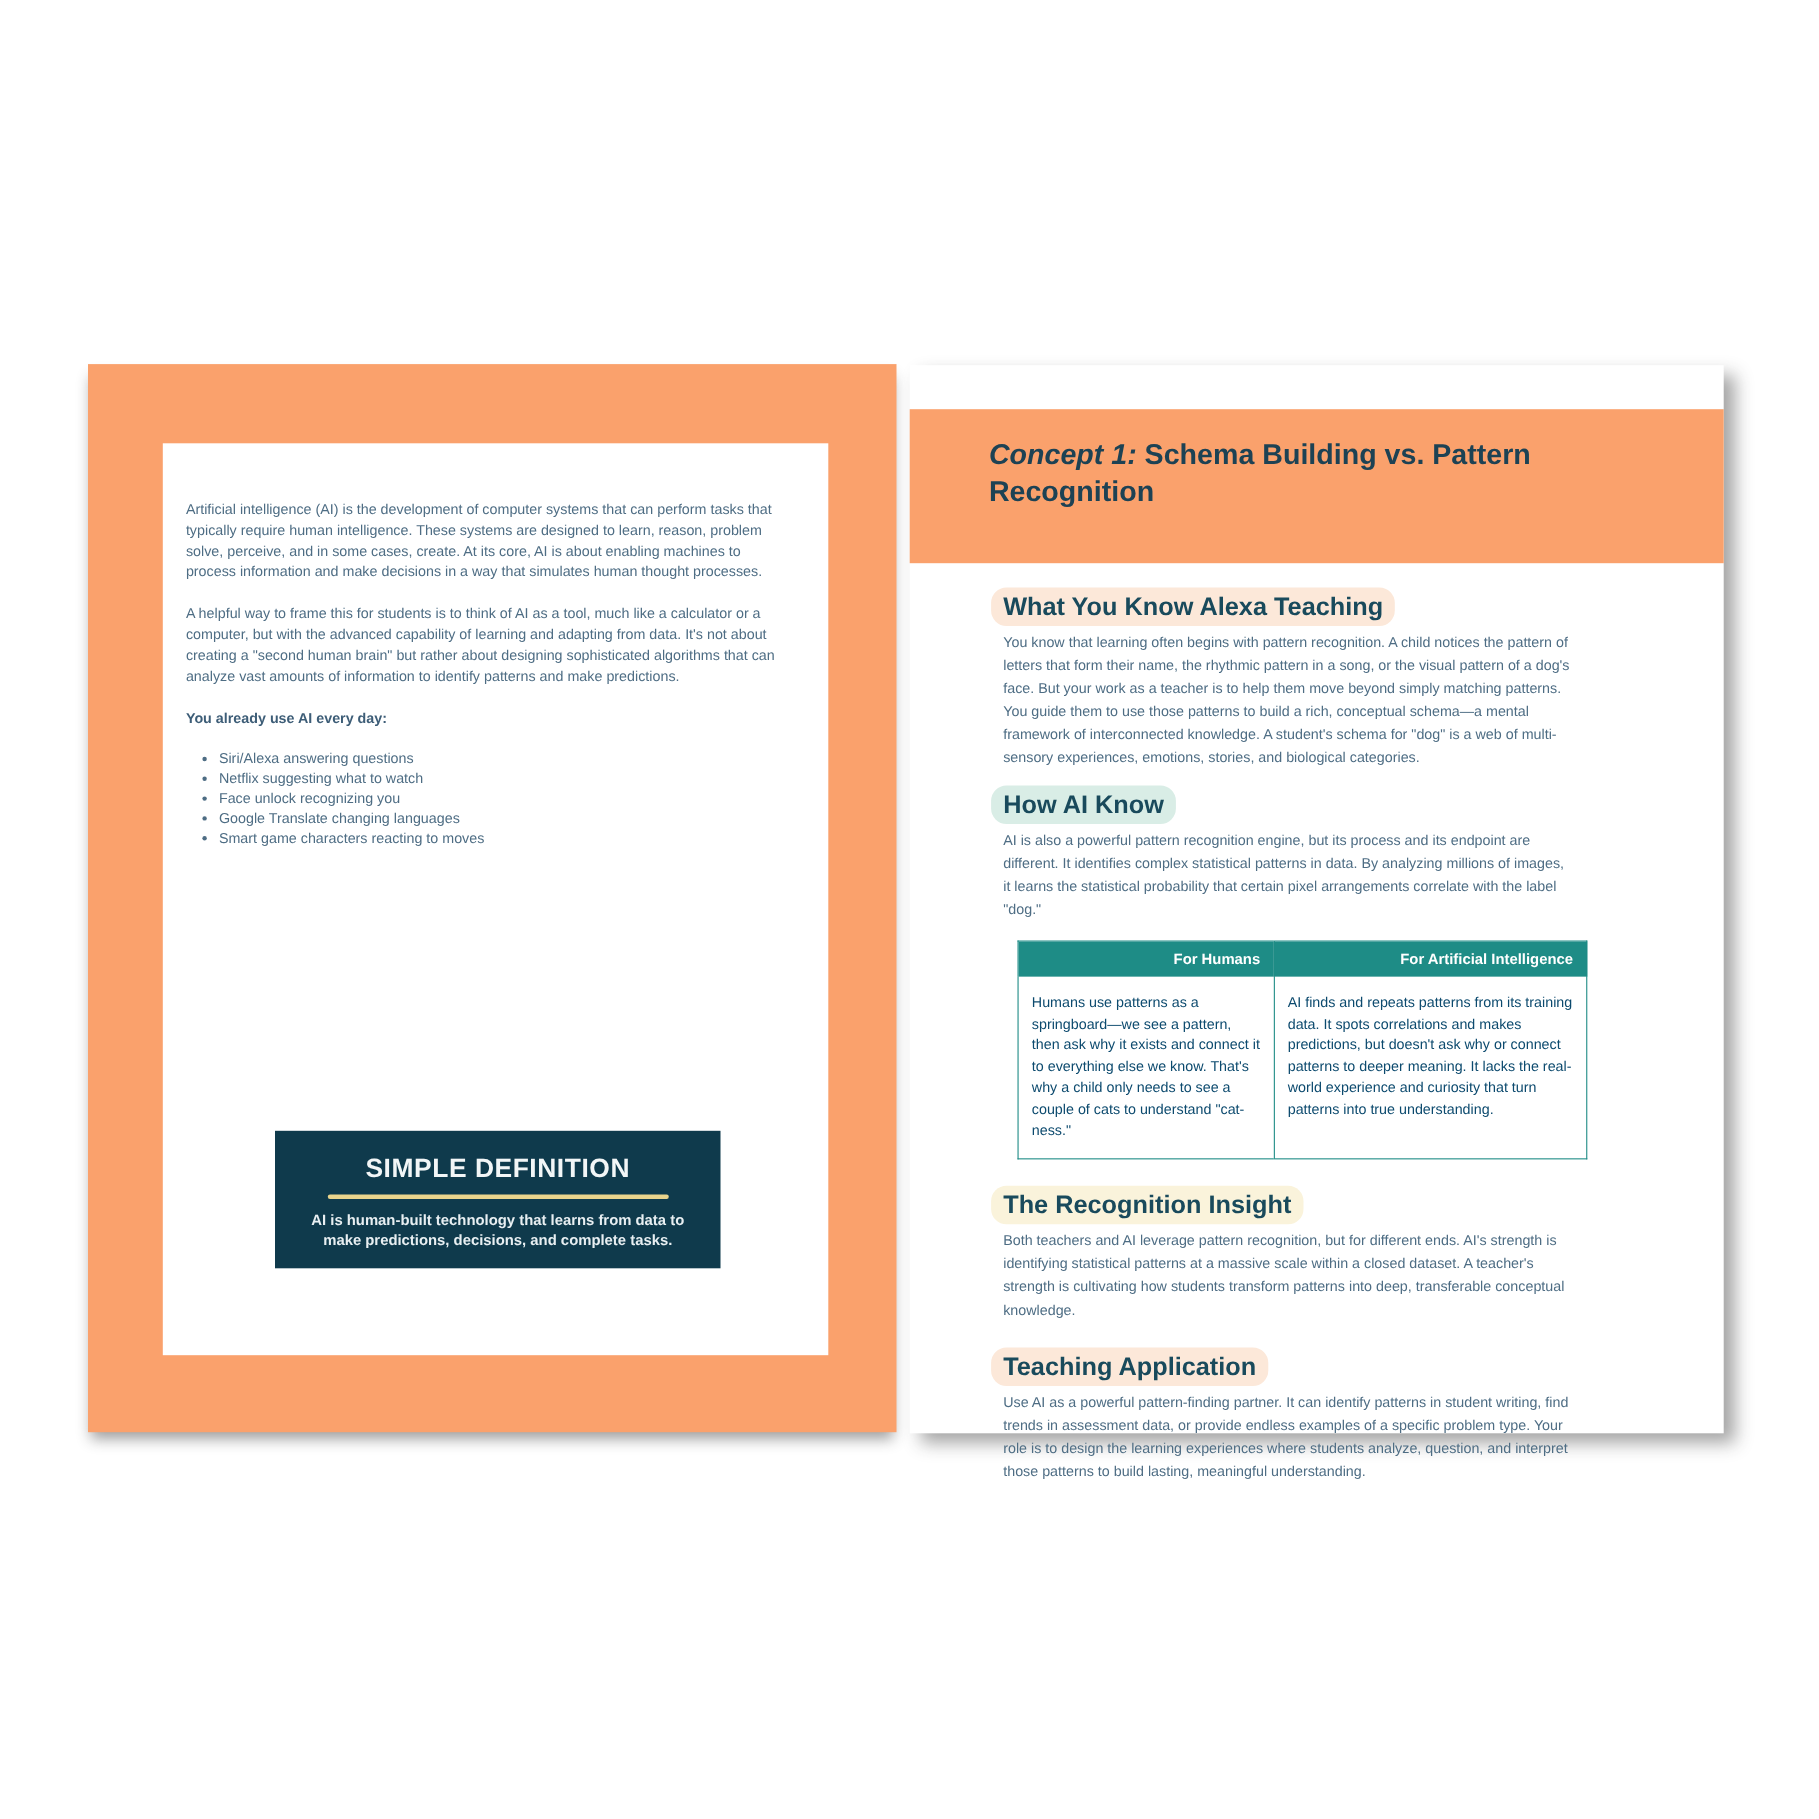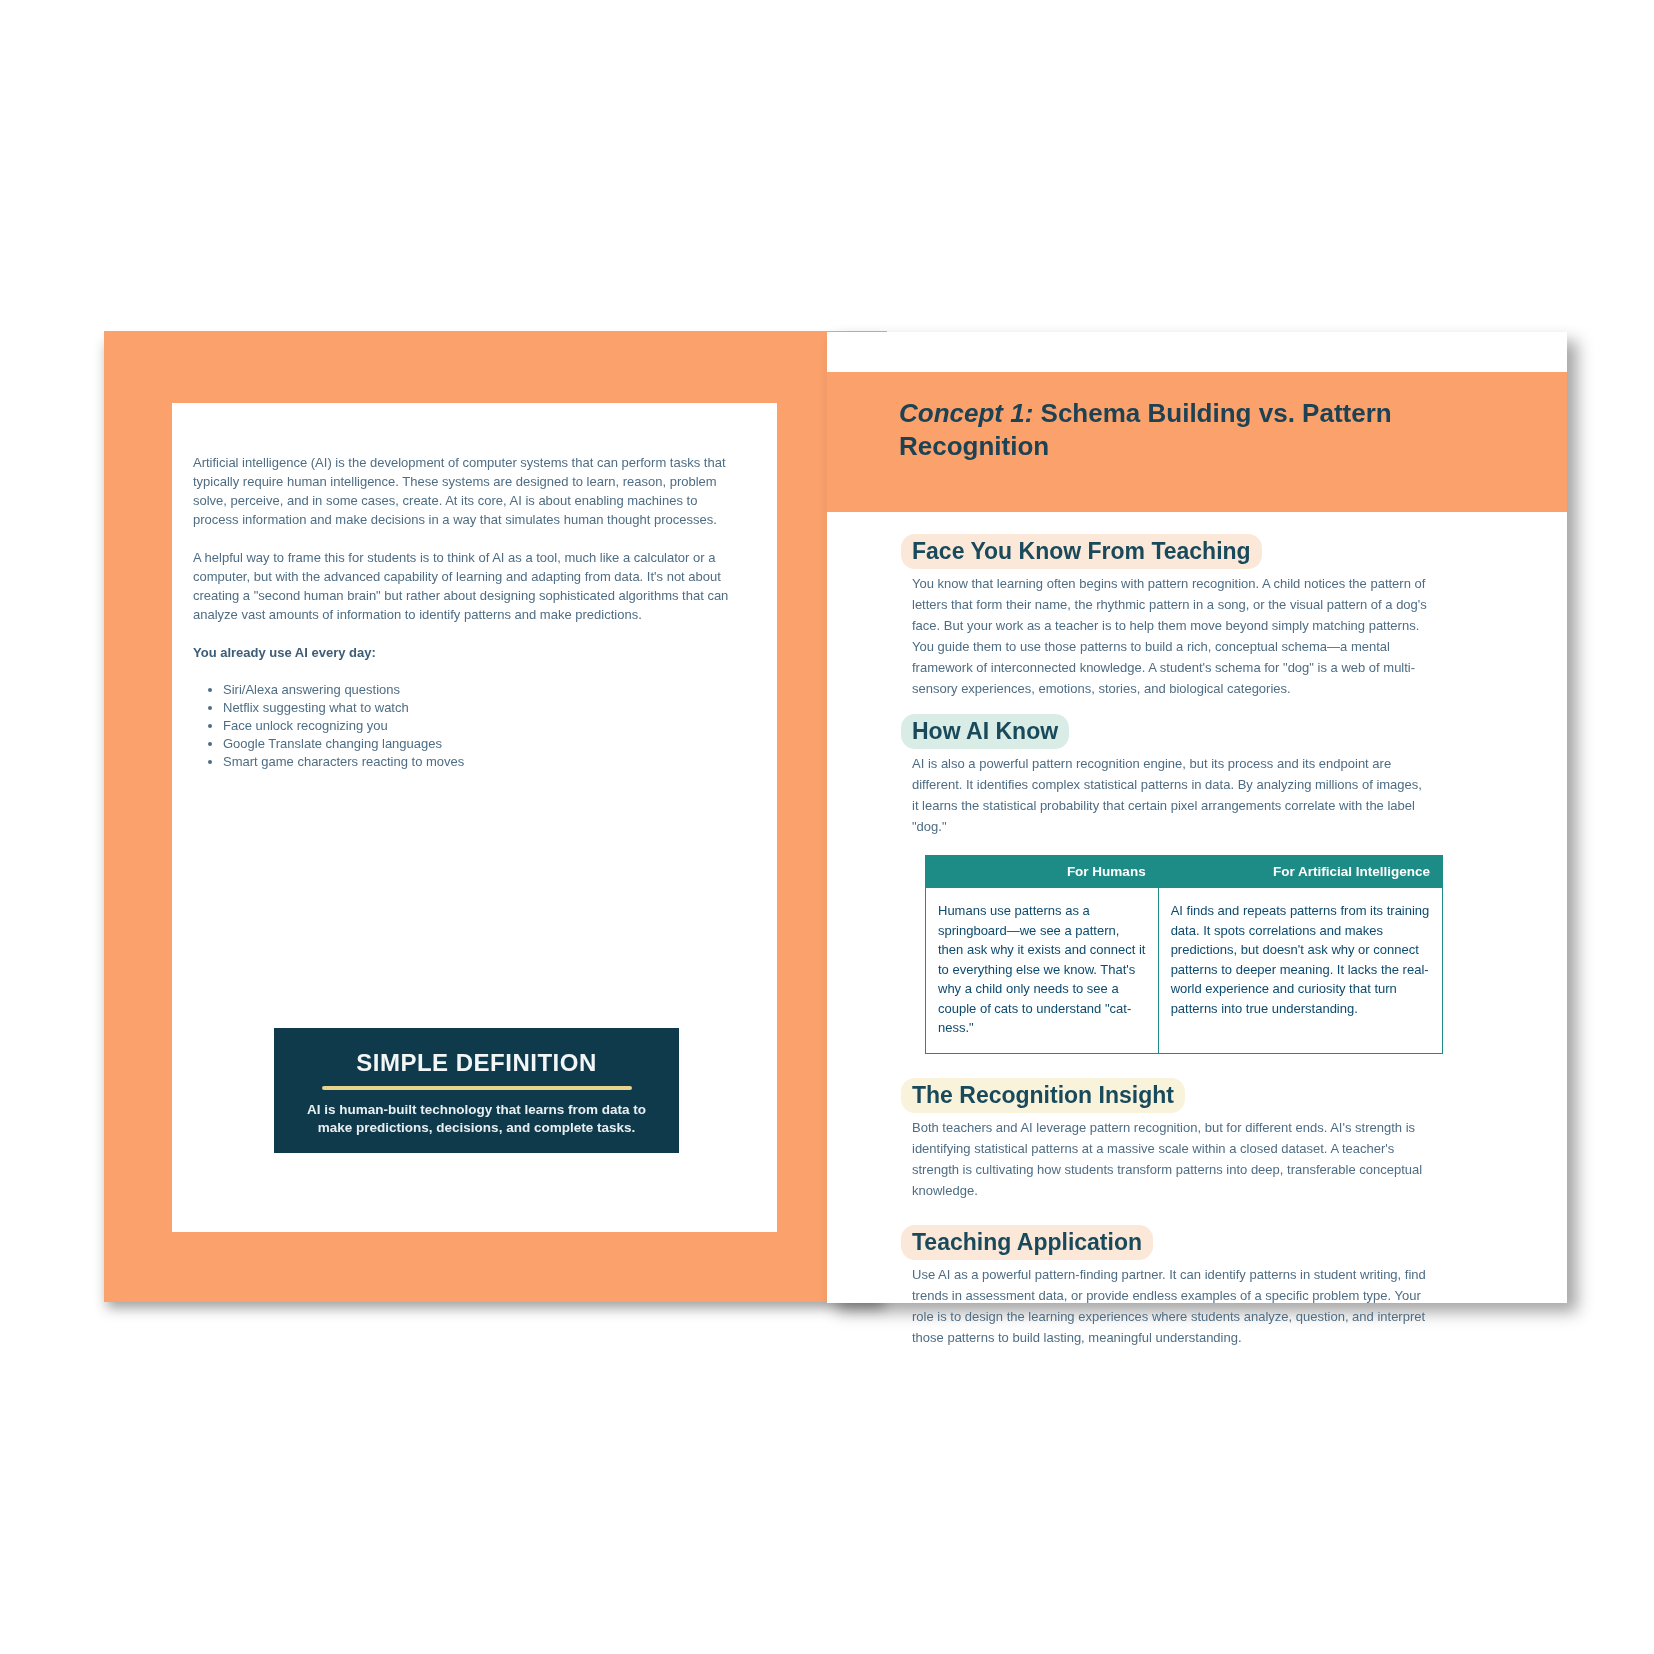--- a/index.html
+++ b/index.html
@@ -2,24 +2,23 @@
 <html><head>
 <meta charset="utf-8">
 <style>
   html,body{margin:0;padding:0;background:#ffffff;}
   .canvas{
     position:relative;width:1654px;height:1654px;background:#ffffff;overflow:hidden;
     font-family:"Liberation Sans", sans-serif;
   }
   
   .page-left{
-    position:absolute;left:104px;top:331px;width:735px;height:971px;
+    position:absolute;left:80px;top:331px;width:735px;height:971px;
     background:#FAA16C;
     box-shadow:0 9px 12px -3px rgba(45,45,45,.45);
-    padding-left:48px;
   }
   .white-card{
     position:absolute;left:68px;top:72px;width:605px;height:829px;
     background:#ffffff;
   }
   .card-inner{
     padding:50px 42px 0 21px;
     color:#4E6D84;font-size:13px;line-height:19px;
   }
   .card-inner p{margin:0 0 19px 0;}
@@ -113,21 +112,21 @@
     </div>
   </div>
 
   <div class="page-right">
     <div class="banner">
       <h1><span class="title-prefix">Concept 1:</span><span> Schema Building vs. Pattern Recognition</span></h1>
     </div>
     <div class="content">
 
       <div class="section">
-        <div class="sec-heading hl-peach">Face You Know From Teaching</div>
+        <div class="sec-heading hl-peach">What You Know Alexa Teaching</div>
         <p class="sec-body">You know that learning often begins with pattern recognition. A child notices the pattern of letters that form their name, the rhythmic pattern in a song, or the visual pattern of a dog's face. But your work as a teacher is to help them move beyond simply matching patterns. You guide them to use those patterns to build a rich, conceptual schema—a mental framework of interconnected knowledge. A student's schema for "dog" is a web of multi-sensory experiences, emotions, stories, and biological categories.</p>
       </div>
 
       <div class="section">
         <div class="sec-heading hl-mint">How AI Know</div>
         <p class="sec-body">AI is also a powerful pattern recognition engine, but its process and its endpoint are different. It identifies complex statistical patterns in data. By analyzing millions of images, it learns the statistical probability that certain pixel arrangements correlate with the label "dog."</p>
         <table class="compare">
           <colgroup>
               <col class="col-humans">
               <col>

